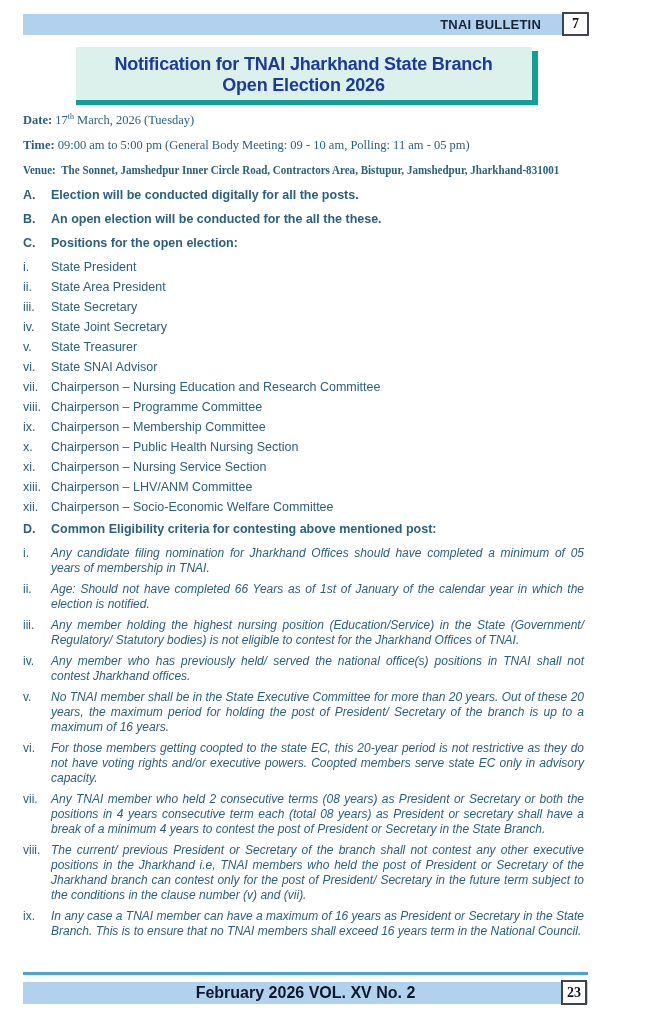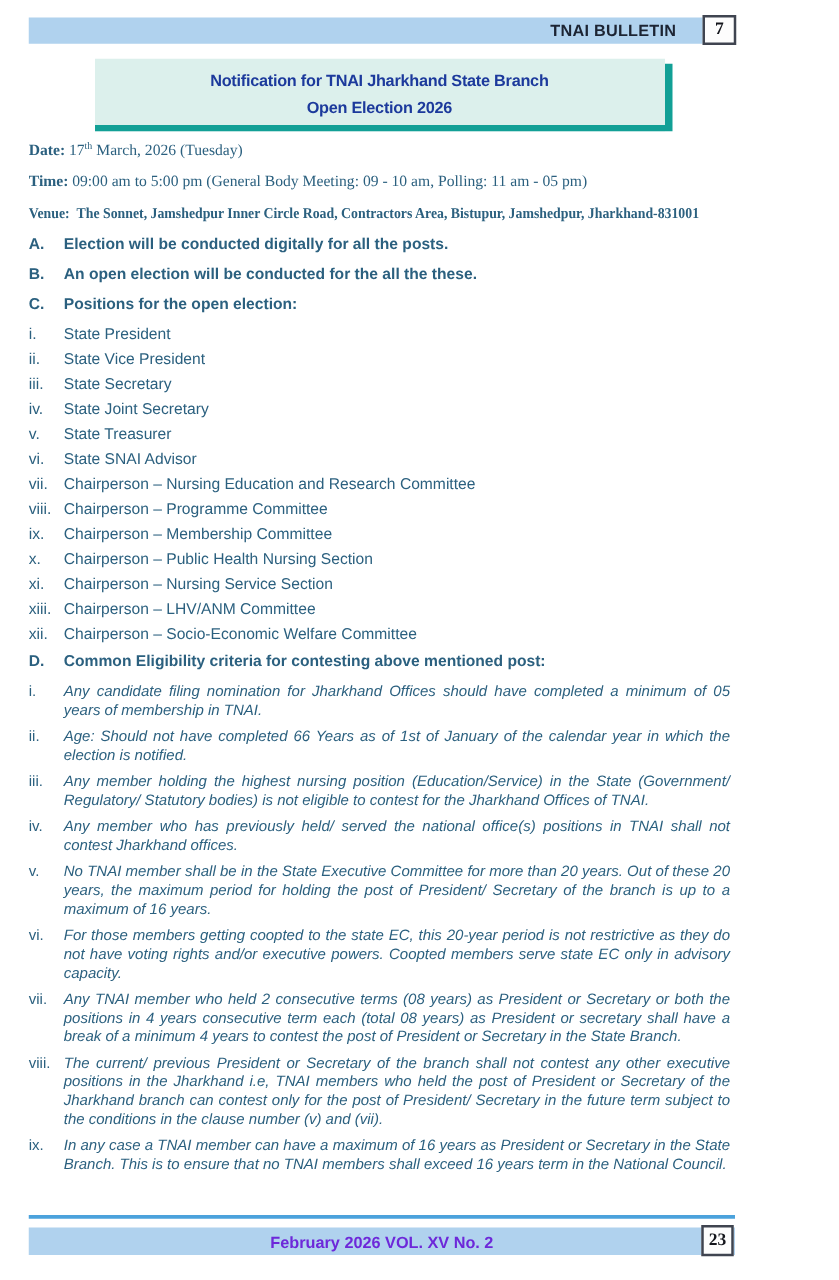--- a/index.html
+++ b/index.html
@@ -25,21 +25,21 @@
 
   
   .title-wrap { position:absolute; top:47px; left:0; width:100%; display:flex; justify-content:center; }
   .title-box {
     position:relative; width:456px; background:#dcf0ec;
     border-bottom:5px solid #12a096; padding:7px 0 4px; text-align:center;
   }
   .title-box::after {
     content:""; position:absolute; top:4px; right:-6px; bottom:-5px; width:6px; background:#12a096;
   }
-  .title-line { font-size:13px; line-height:21px; font-weight:bold; color:#1c3a9c; letter-spacing:-0.2px; }
+  .title-line { font-size:18px; line-height:21px; font-weight:bold; color:#1c3a9c; letter-spacing:-0.2px; }
 
   
   .content { position:absolute; top:112px; left:23px; right:23px; }
   .meta { margin:0 0 9px; font-size:12.5px; line-height:16px;font-family:Liberation Serif, serif; }
   .meta .label { font-weight:bold; margin-right:3px; }
   sup { font-size:8px; line-height:0; vertical-align:super; }
   .b { font-weight:bold; }
   .squeeze {
     display:inline-block; white-space:nowrap; font-size:12px;
     transform:scaleX(.92); transform-origin:left center;
@@ -57,21 +57,21 @@
   .criteria .li { margin-bottom:6px; font-size:12px; line-height:15px; }
   .criteria .txt { text-align:justify;font-style:italic; }
 
   
   .footer { position:absolute; left:23px; right:19px; bottom:20px; }
   .footer-line { height:3px; background:#4ba2dc; margin-bottom:7px; }
   .footer-band {
     position:relative; height:22px; background:#b0d2ee;
     display:flex; align-items:center; justify-content:center;
   }
-  .footer-text { font-size:13px; font-weight:600; color:#6d28d9; }
+  .footer-text { font-size:16px; font-weight:600; color:#0f172a; }
   .pagebox-bottom { position:absolute; right:1px; top:-2px; width:26px; height:25px; }
 </style>
 </head>
 <body>
 
 <div class="page">
 
   <div class="header">
     <div class="header-band">
       <span class="header-title">TNAI BULLETIN</span>
@@ -114,21 +114,21 @@
 
     <div class="positions">
 
         <div class="li">
           <span class="num">i.</span>
           <span class="txt">State President</span>
         </div>
 
         <div class="li">
           <span class="num">ii.</span>
-          <span class="txt">State Vice President</span>
+          <span class="txt">State Area President</span>
         </div>
 
         <div class="li">
           <span class="num">iii.</span>
           <span class="txt">State Secretary</span>
         </div>
 
         <div class="li">
           <span class="num">iv.</span>
           <span class="txt">State Joint Secretary</span>

